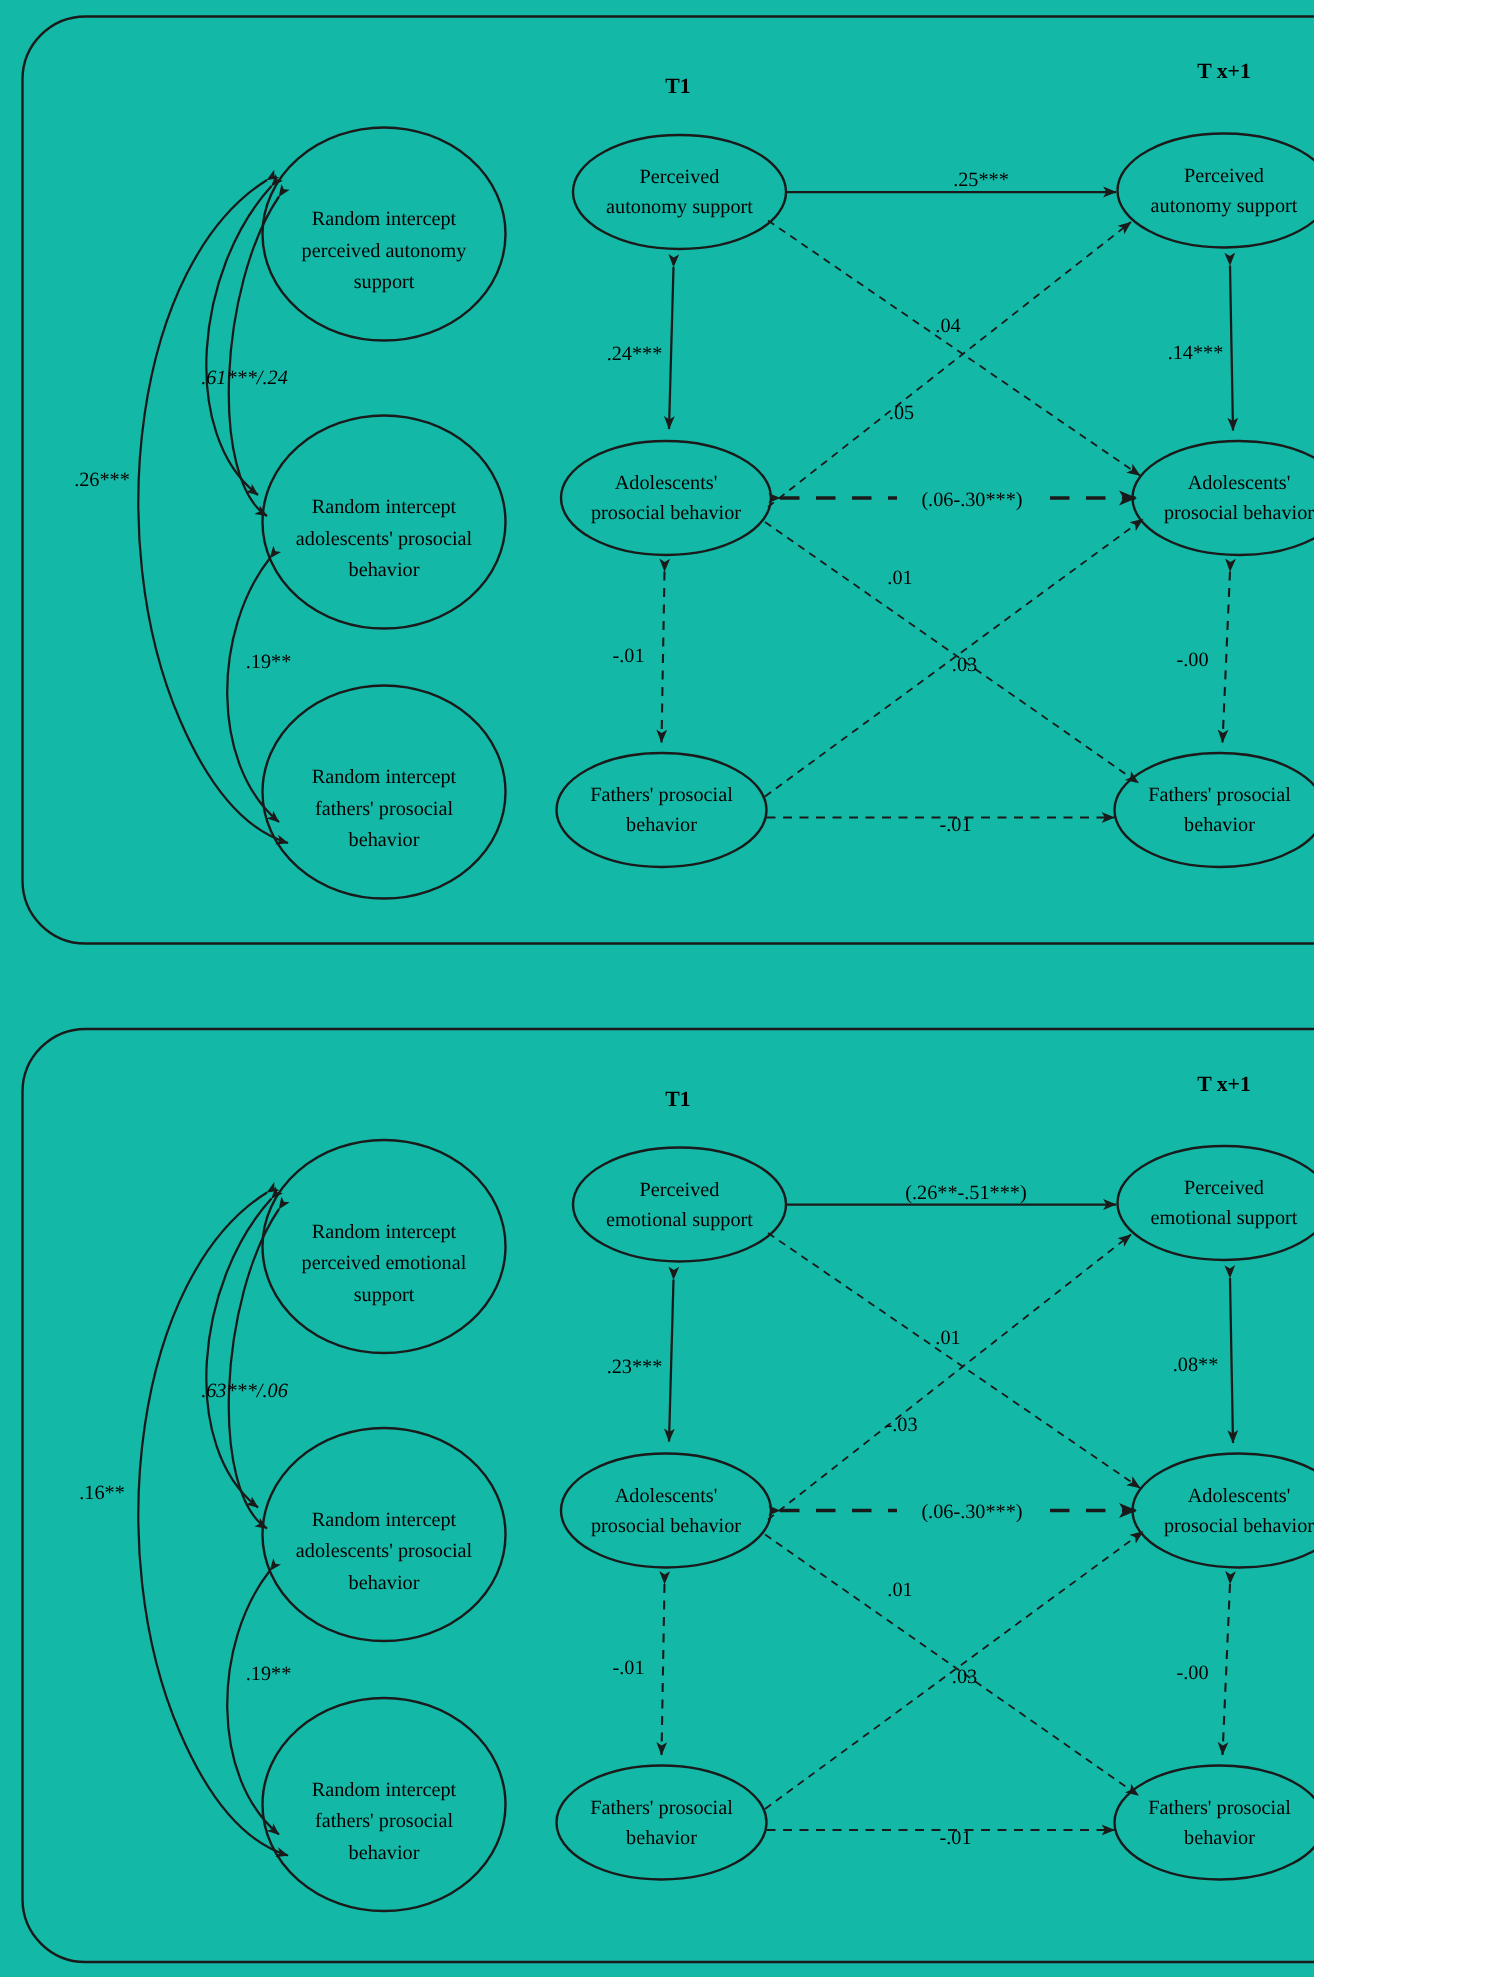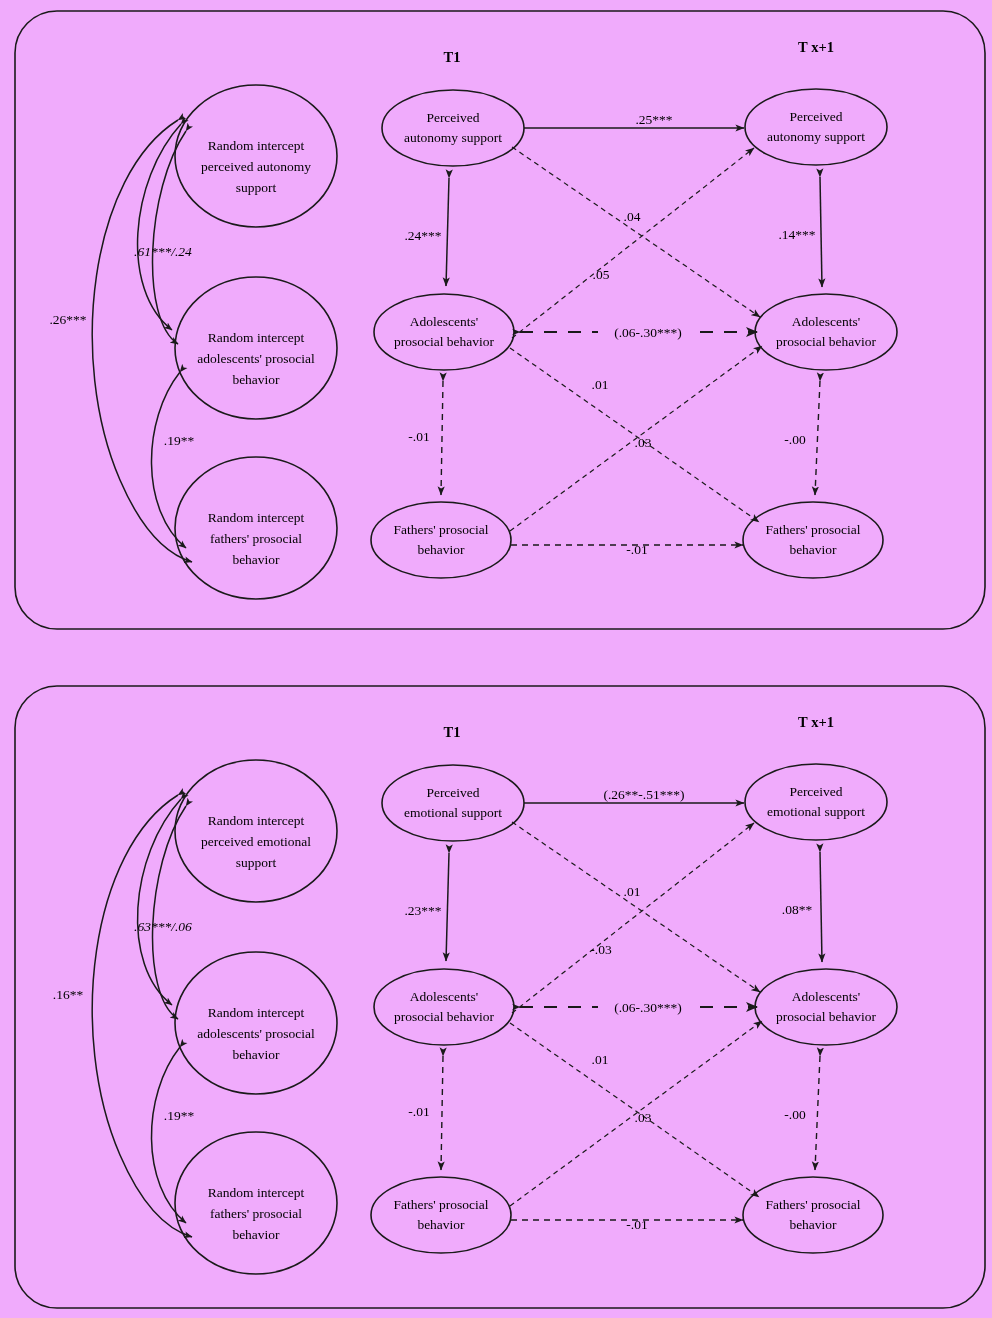--- a/index.html
+++ b/index.html
@@ -1,17 +1,17 @@
 <!DOCTYPE html>
 <html><head>
 <meta charset="utf-8">
 <style>
   html,body{margin:0;padding:0;background:#ffffff;}
   body{width:992px;height:1318px;font-family:"Liberation Serif",serif;}
-  #stage{position:relative;width:992px;height:1318px;overflow:hidden;background:#f0abfc;}
+  #stage{position:relative;width:876px;height:1318px;overflow:hidden;background:#14b8a6;}
   svg{display:block;}
   .node-text{font-family:"Liberation Serif",serif;font-size:13.5px;fill:#000;text-anchor:middle;dominant-baseline:middle;}
   .ri-text{font-family:"Liberation Serif",serif;font-size:13.5px;fill:#000;text-anchor:middle;}
   .path-label{font-family:"Liberation Serif",serif;font-size:13.5px;fill:#000;text-anchor:middle;}
   .path-label-ital{font-family:"Liberation Serif",serif;font-size:13.5px;fill:#000;text-anchor:middle;font-style:italic;}
   .col-head{font-family:"Liberation Serif",serif;font-size:14.5px;font-weight:bold;fill:#000;text-anchor:middle;}
   .ell{fill:none;stroke:#1a1a1a;stroke-width:1.6;}
   .panel{fill:none;stroke:#1a1a1a;stroke-width:1.6;}
   .ln{fill:none;stroke:#1a1a1a;stroke-width:1.5;}
   .ln-dash{fill:none;stroke:#1a1a1a;stroke-width:1.4;stroke-dasharray:6 5;}

